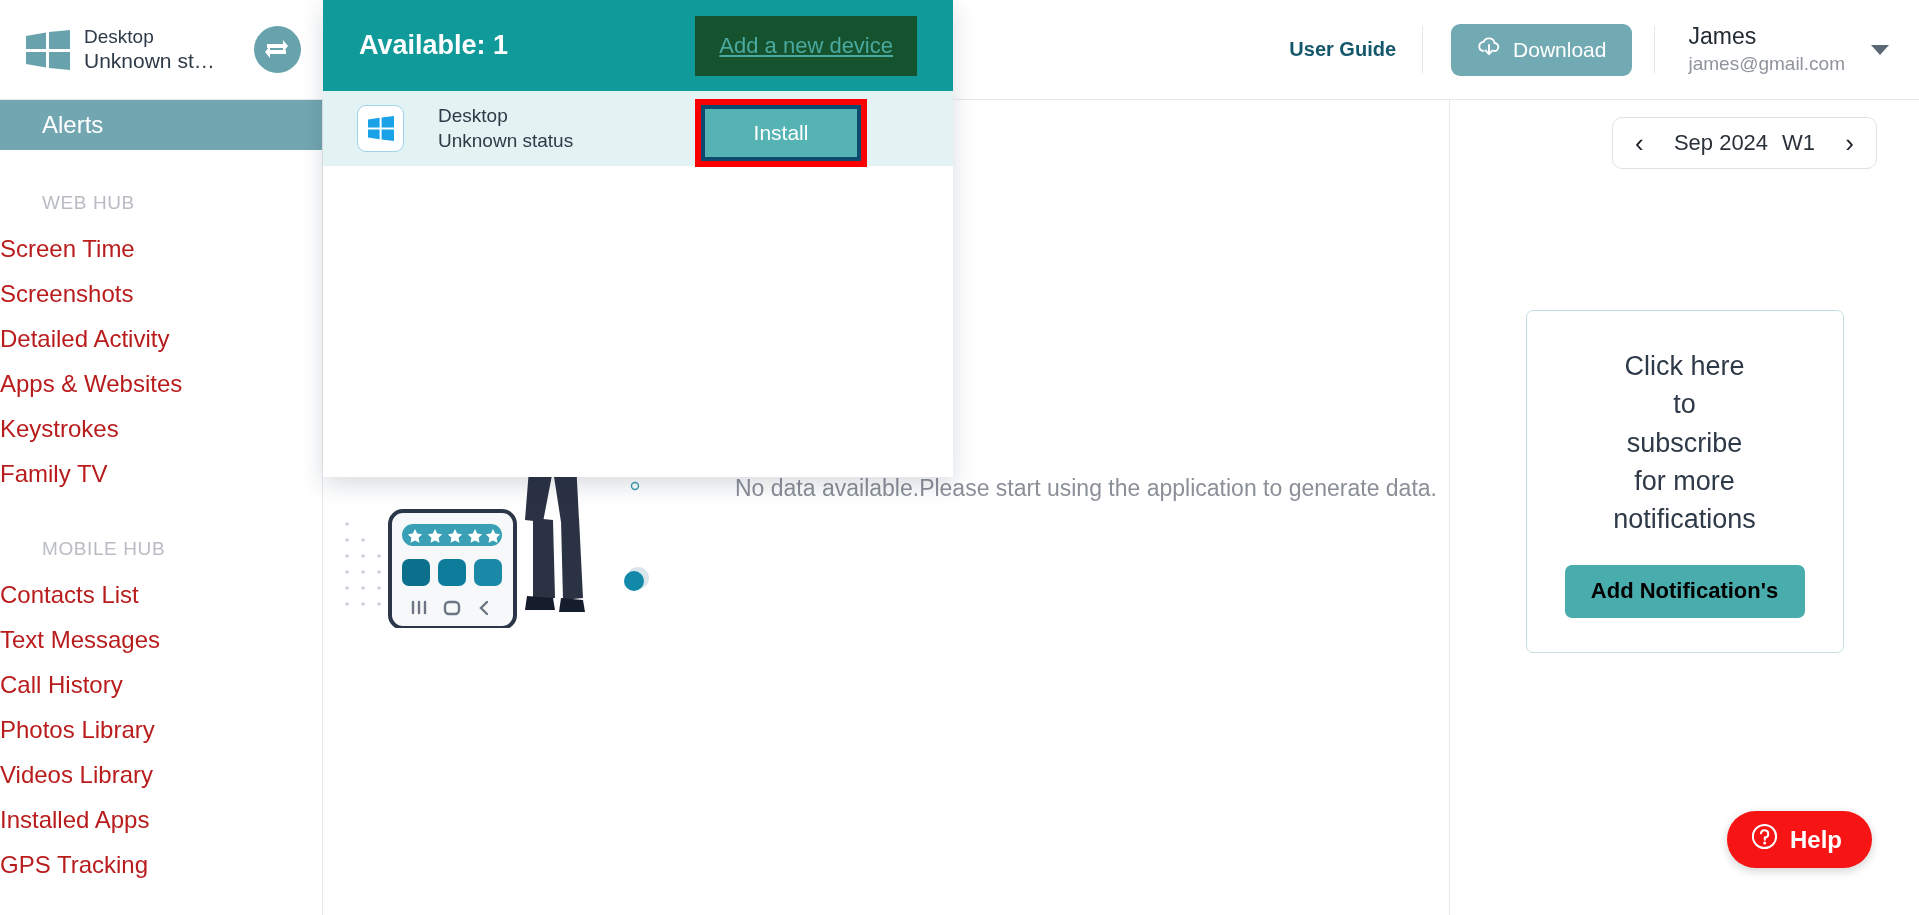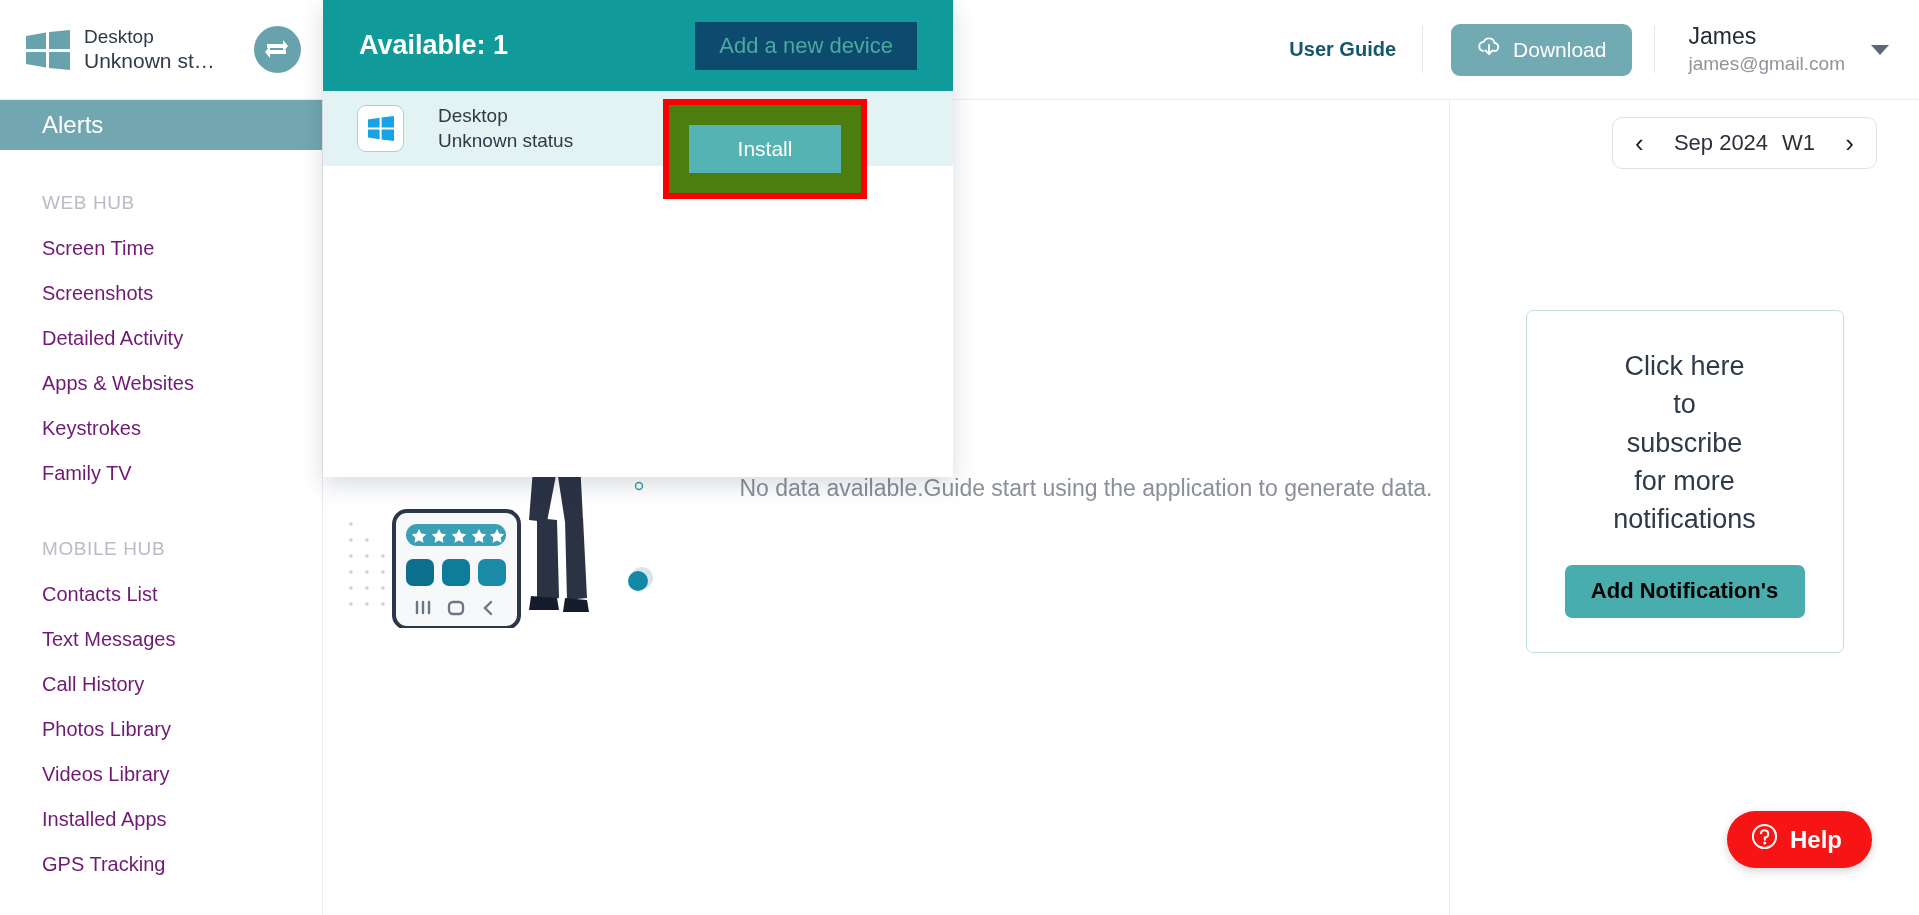--- a/index.html
+++ b/index.html
@@ -151,23 +151,22 @@
     color: #b9bcc3;
     letter-spacing: 0.6px;
     padding: 0 12px 0 42px;
     margin-top: 42px;
     margin-bottom: 12px;
   }
   .nav-item {
     height: 45px;
     display: flex;
     align-items: center;
-    padding-left: 42px;
-    font-size: 20px;
-    color: #701a75;
+    font-size: 24px;
+    color: #b91c1c;
     cursor: pointer;
   }
 
   
   .week-nav {
     position: absolute;
     right: 42px;
     top: 117px;
     width: 265px;
     height: 52px;
@@ -279,28 +278,29 @@
     align-items: center;
     justify-content: space-between;
     padding: 0 36px;
   }
   .panel-title {
     color: #ffffff;
     font-size: 27px;
     font-weight: bold;
   }
   .add-device-btn {
-    background: #0c4a6e;
+    background: #14532d;
     border: none;
     color: #4aa9a0;
     font-size: 22px;
     font-family: inherit;
-    height: 48px;
+    height: 60px;
     padding: 0 24px;
     cursor: pointer;
+    text-decoration: underline;
   }
   .panel-row {
     height: 75px;
     background: #e3f3f4;
     display: flex;
     align-items: center;
     padding: 0 0 0 34px;
     position: relative;
   }
   .win-tile {
@@ -318,22 +318,22 @@
     line-height: 1.3;
     flex: 1;
   }
   .panel-row-name { font-size: 19px; color: #2f3a46; }
   .panel-row-status { font-size: 19px; color: #2f3a46; }
   .install-wrap {
     position: absolute;
     right: 86px;
     top: 8px;
     border: 6px solid #fb0000;
-    padding: 20px;
-    background: #4d7c0f;
+    padding: 4px;
+    background: #0c4a6e;
   }
   .install-btn {
     background: #56b3b3;
     border: none;
     color: #ffffff;
     font-size: 21px;
     font-family: inherit;
     height: 48px;
     width: 152px;
     cursor: pointer;
@@ -508,21 +508,21 @@
           <path d="M232 66 q16 12 14 30 l-10 -3 q1 -14 -9 -21 z" fill="#303a53"></path>
           <path d="M236 96 q6 6 -2 14 l-18 -6 q10 -4 20 -8 z" fill="#f3b58e"></path>
           <path d="M196 116 l44 -2 l4 78 -18 2 -8 -52 -10 52 -18 -2 z" fill="#2b3244"></path>
           <path d="M198 190 l20 2 l2 78 -22 2 z" fill="#2b3244"></path>
           <path d="M226 192 l18 -2 l4 80 -20 2 z" fill="#2b3244"></path>
           <path d="M192 268 l26 2 l2 12 -30 0 z" fill="#151c2b"></path>
           <path d="M226 270 l22 2 l2 12 -26 0 z" fill="#151c2b"></path>
         </svg>
       </div>
       <div class="empty-title">No data available.</div>
-      <div class="empty-sub">Guide start using the application to generate data.</div>
+      <div class="empty-sub">Please start using the application to generate data.</div>
     </div>
 
     <div class="content-side">
       <div class="subscribe-card">
         <div class="subscribe-line">Click here</div>
         <div class="subscribe-line">to</div>
         <div class="subscribe-line">subscribe</div>
         <div class="subscribe-line">for more</div>
         <div class="subscribe-line">notifications</div>
         <button class="add-notif-btn">Add Notification's</button>

